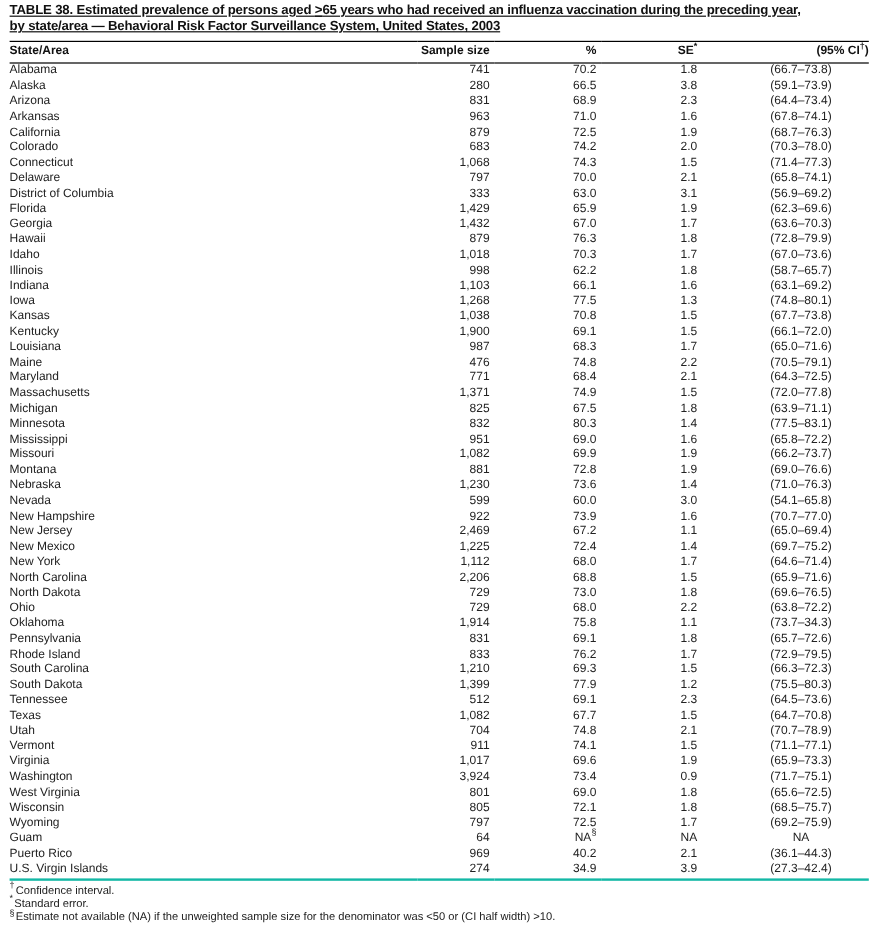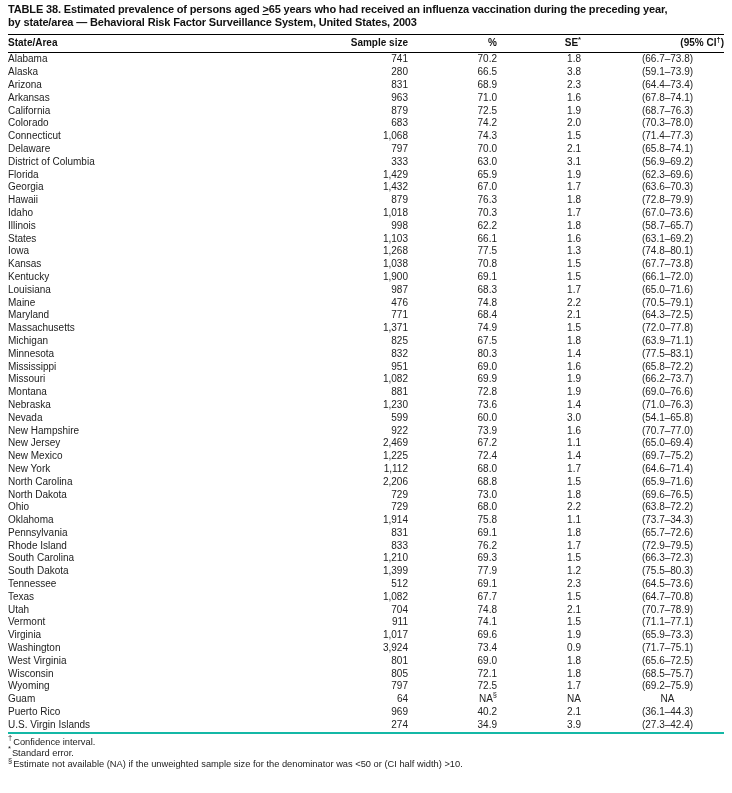--- a/index.html
+++ b/index.html
@@ -17,20 +17,21 @@
   .page {
     padding: 3px 8px 0 8px;
   }
   .title {
     font-size: 11px;
     font-weight: bold;
     line-height: 13.2px;
     letter-spacing: -0.15px;
     color: #111111;
     margin-bottom: 5px;
+    text-decoration: underline;
   }
   .geq {
     text-decoration: underline;
     text-underline-offset: 1px;
   }
   table.data-table {
     width: 716px;
     border-collapse: collapse;
     table-layout: fixed;
     border-top: 1.5px solid #000000;
@@ -194,21 +195,21 @@
       <td class="c-ci">(67.0–73.6)</td>
     </tr>
         <tr>
       <td class="c-state">Illinois</td>
       <td class="c-num">998</td>
       <td class="c-num"><span>62.2</span><sup class="marker"></sup></td>
       <td class="c-num">1.8</td>
       <td class="c-ci">(58.7–65.7)</td>
     </tr>
         <tr>
-      <td class="c-state">States</td>
+      <td class="c-state">Indiana</td>
       <td class="c-num">1,103</td>
       <td class="c-num"><span>66.1</span><sup class="marker"></sup></td>
       <td class="c-num">1.6</td>
       <td class="c-ci">(63.1–69.2)</td>
     </tr>
         <tr>
       <td class="c-state">Iowa</td>
       <td class="c-num">1,268</td>
       <td class="c-num"><span>77.5</span><sup class="marker"></sup></td>
       <td class="c-num">1.3</td>

